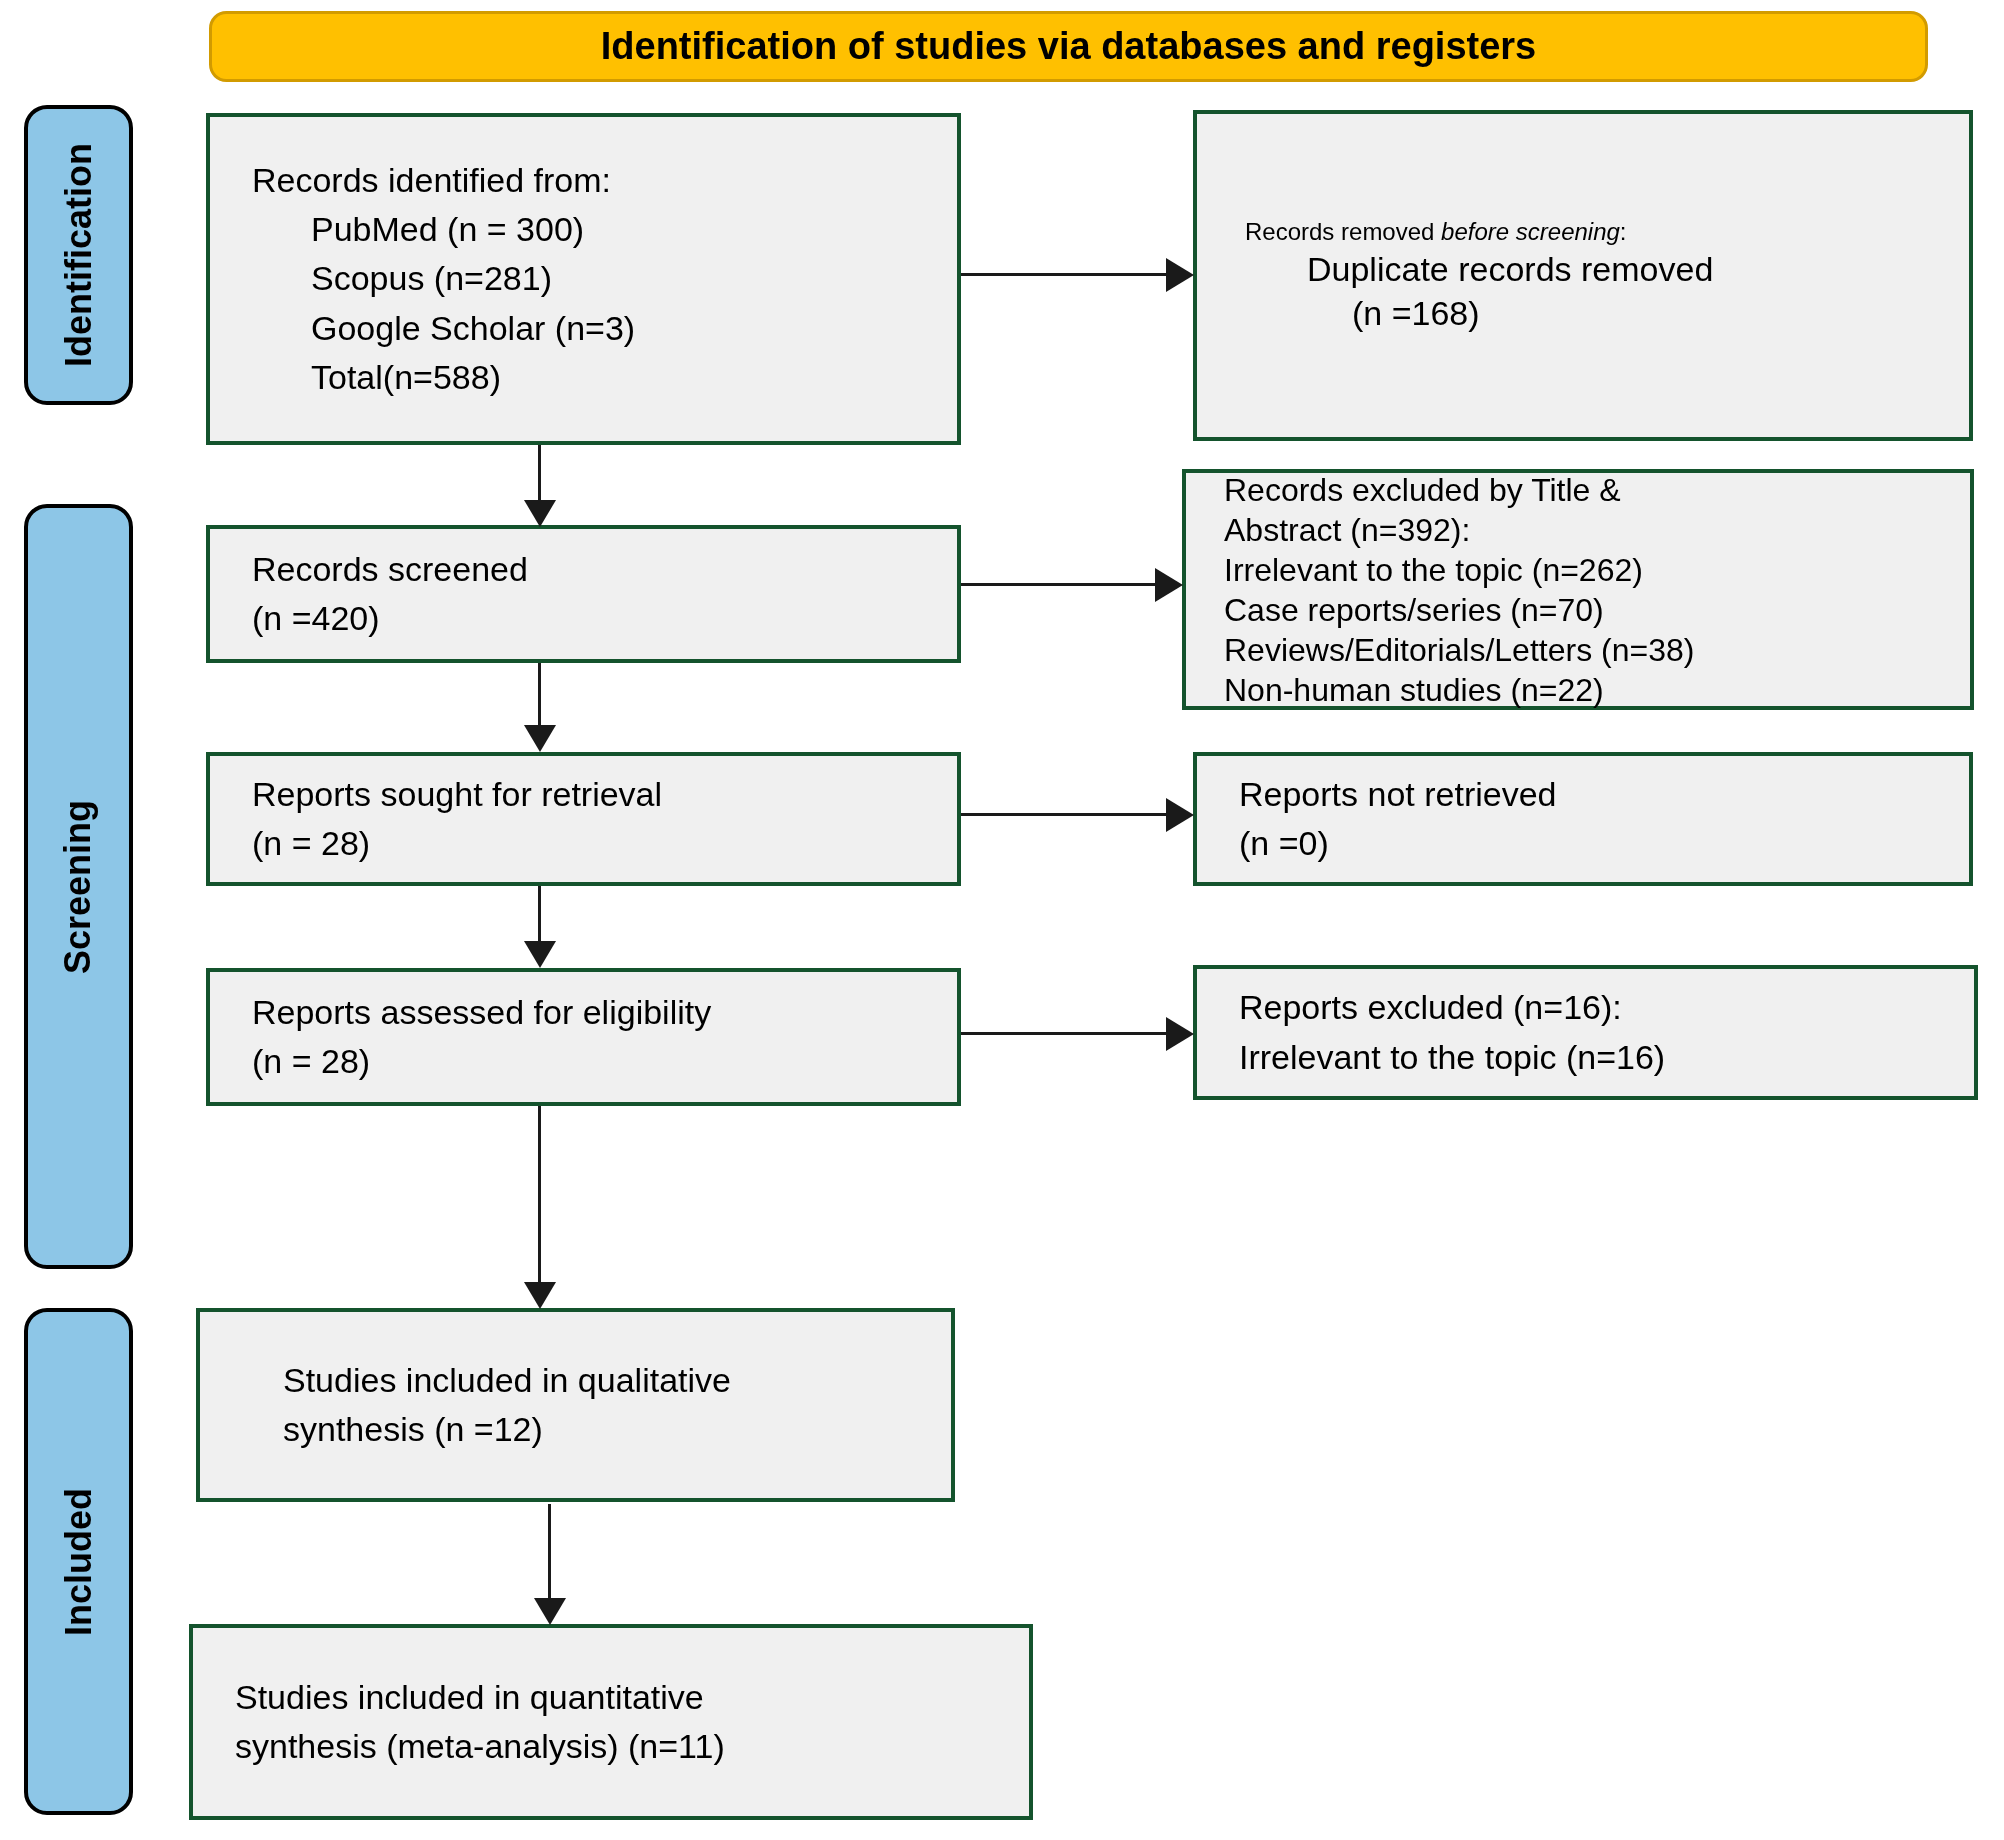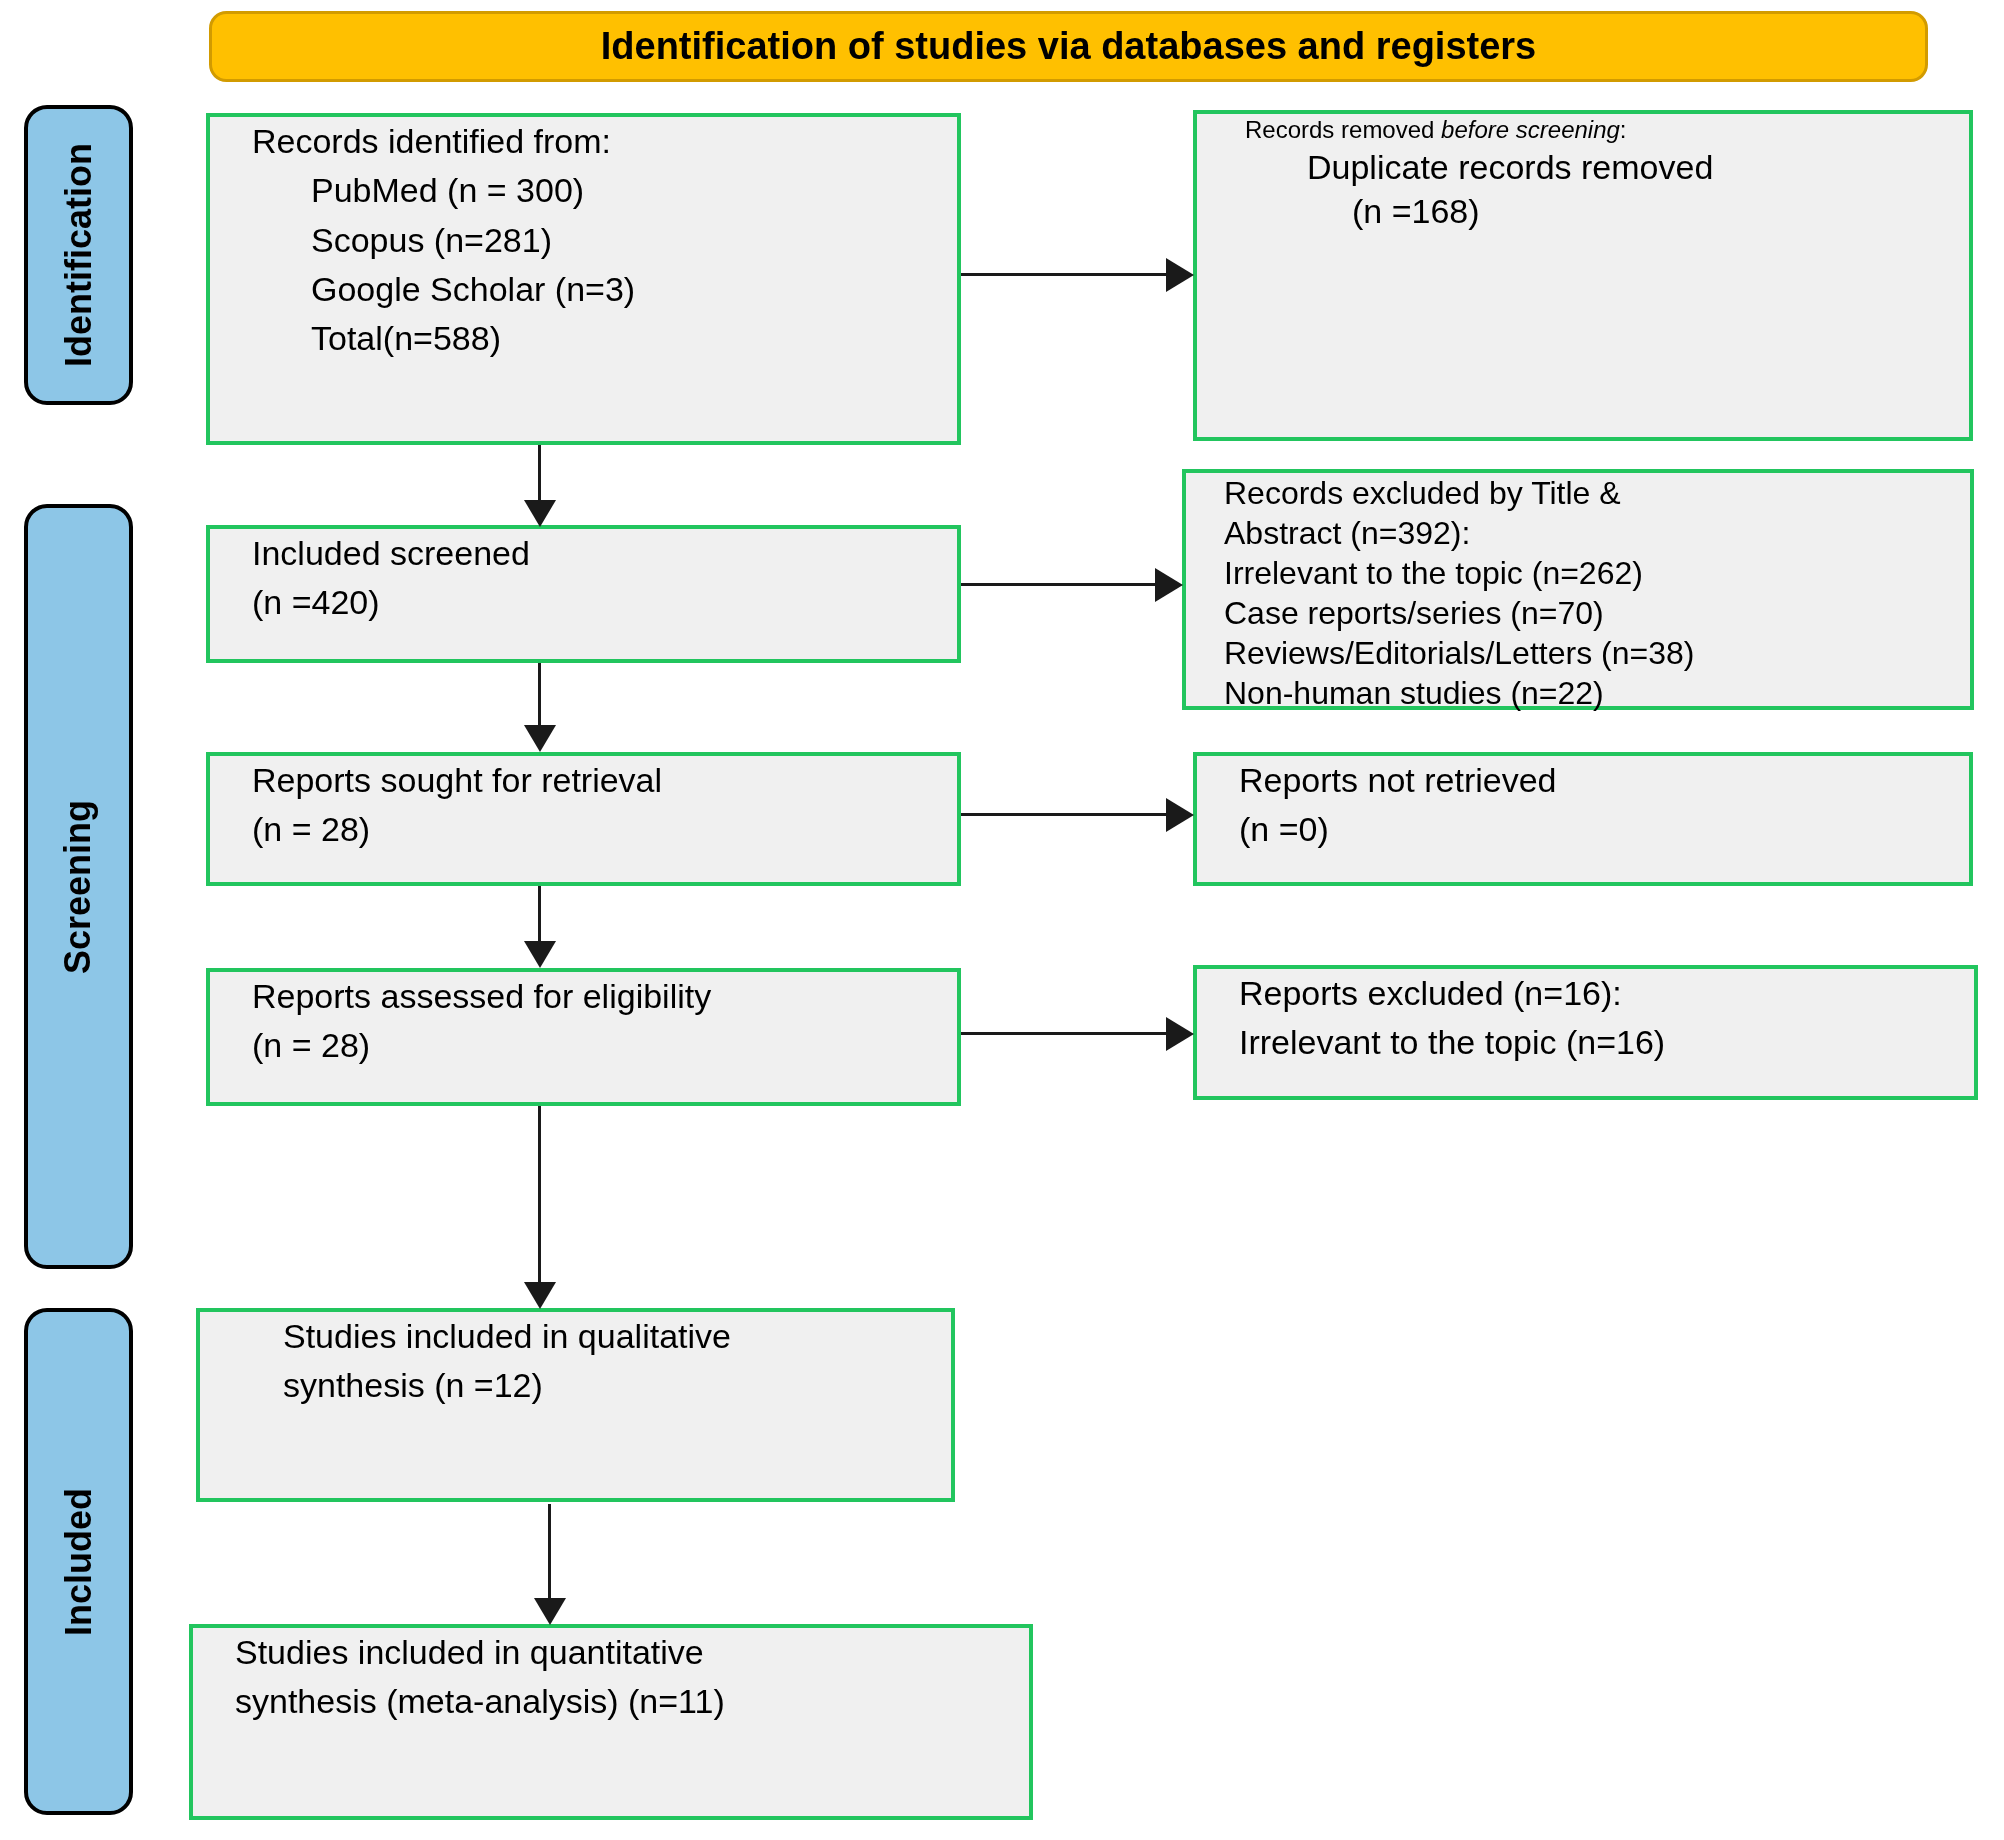--- a/index.html
+++ b/index.html
@@ -19,22 +19,22 @@
     position:absolute;left:24px;width:109px;background:#8DC6E7;
     border:4px solid #000;border-radius:23px;box-sizing:border-box;
     display:flex;align-items:center;justify-content:center;
   }
   .stage span{transform:rotate(-90deg);white-space:nowrap;font-weight:bold;font-size:36px;}
   #stage-identification{top:105px;height:300px;}
   #stage-screening{top:504px;height:765px;}
   #stage-included{top:1308px;height:507px;}
   
   .box{
-    position:absolute;background:#F0F0F0;border:4px solid #22c55e;
-    box-sizing:border-box;display:flex;flex-direction:column;justify-content:flex-start;
+    position:absolute;background:#F0F0F0;border:4px solid #14532d;
+    box-sizing:border-box;display:flex;flex-direction:column;justify-content:center;
   }
   .box .ln{font-size:34px;line-height:145%;padding-left:42px;padding-right:13.4px;}
   .tight .ln{font-size:32px;line-height:125%;padding-left:38px;}
   .ind .ln.sub{padding-left:101px;}
   #box-identified{left:206px;top:113px;width:755px;height:332px;}
   #box-removed{left:1193px;top:110px;width:780px;height:331px;}
   #box-screened{left:206px;top:525px;width:755px;height:138px;}
   #box-excluded-ta{left:1182px;top:469px;width:792px;height:241px;}
   #box-sought{left:206px;top:752px;width:755px;height:134px;}
   #box-notretrieved{left:1193px;top:752px;width:780px;height:134px;}
@@ -94,21 +94,21 @@
 
   <div class="box" id="box-removed">
     <div class="para">
       <span>Records removed </span><i>before screening</i><span>:</span>
     </div>
     <div class="detail">Duplicate records removed</div>
     <div class="count">(n =168)</div>
   </div>
 
   <div class="box" id="box-screened">
-    <div class="ln">Included screened</div>
+    <div class="ln">Records screened</div>
     <div class="ln">(n =420)</div>
   </div>
 
   <div class="box tight" id="box-excluded-ta">
     <div class="ln">Records excluded by Title &amp;</div>
     <div class="ln">Abstract (n=392):</div>
     <div class="ln">Irrelevant to the topic (n=262)</div>
     <div class="ln">Case reports/series (n=70)</div>
     <div class="ln">Reviews/Editorials/Letters (n=38)</div>
     <div class="ln">Non-human studies (n=22)</div>

